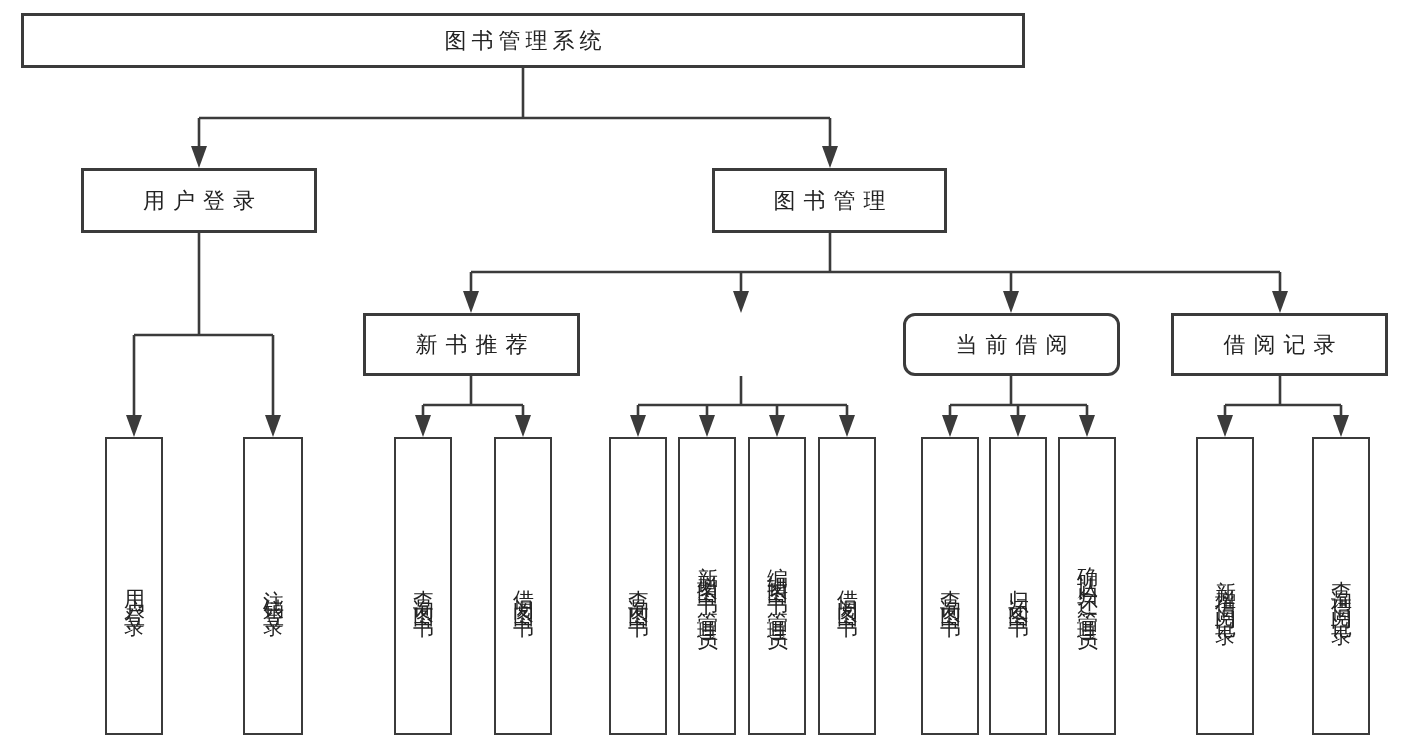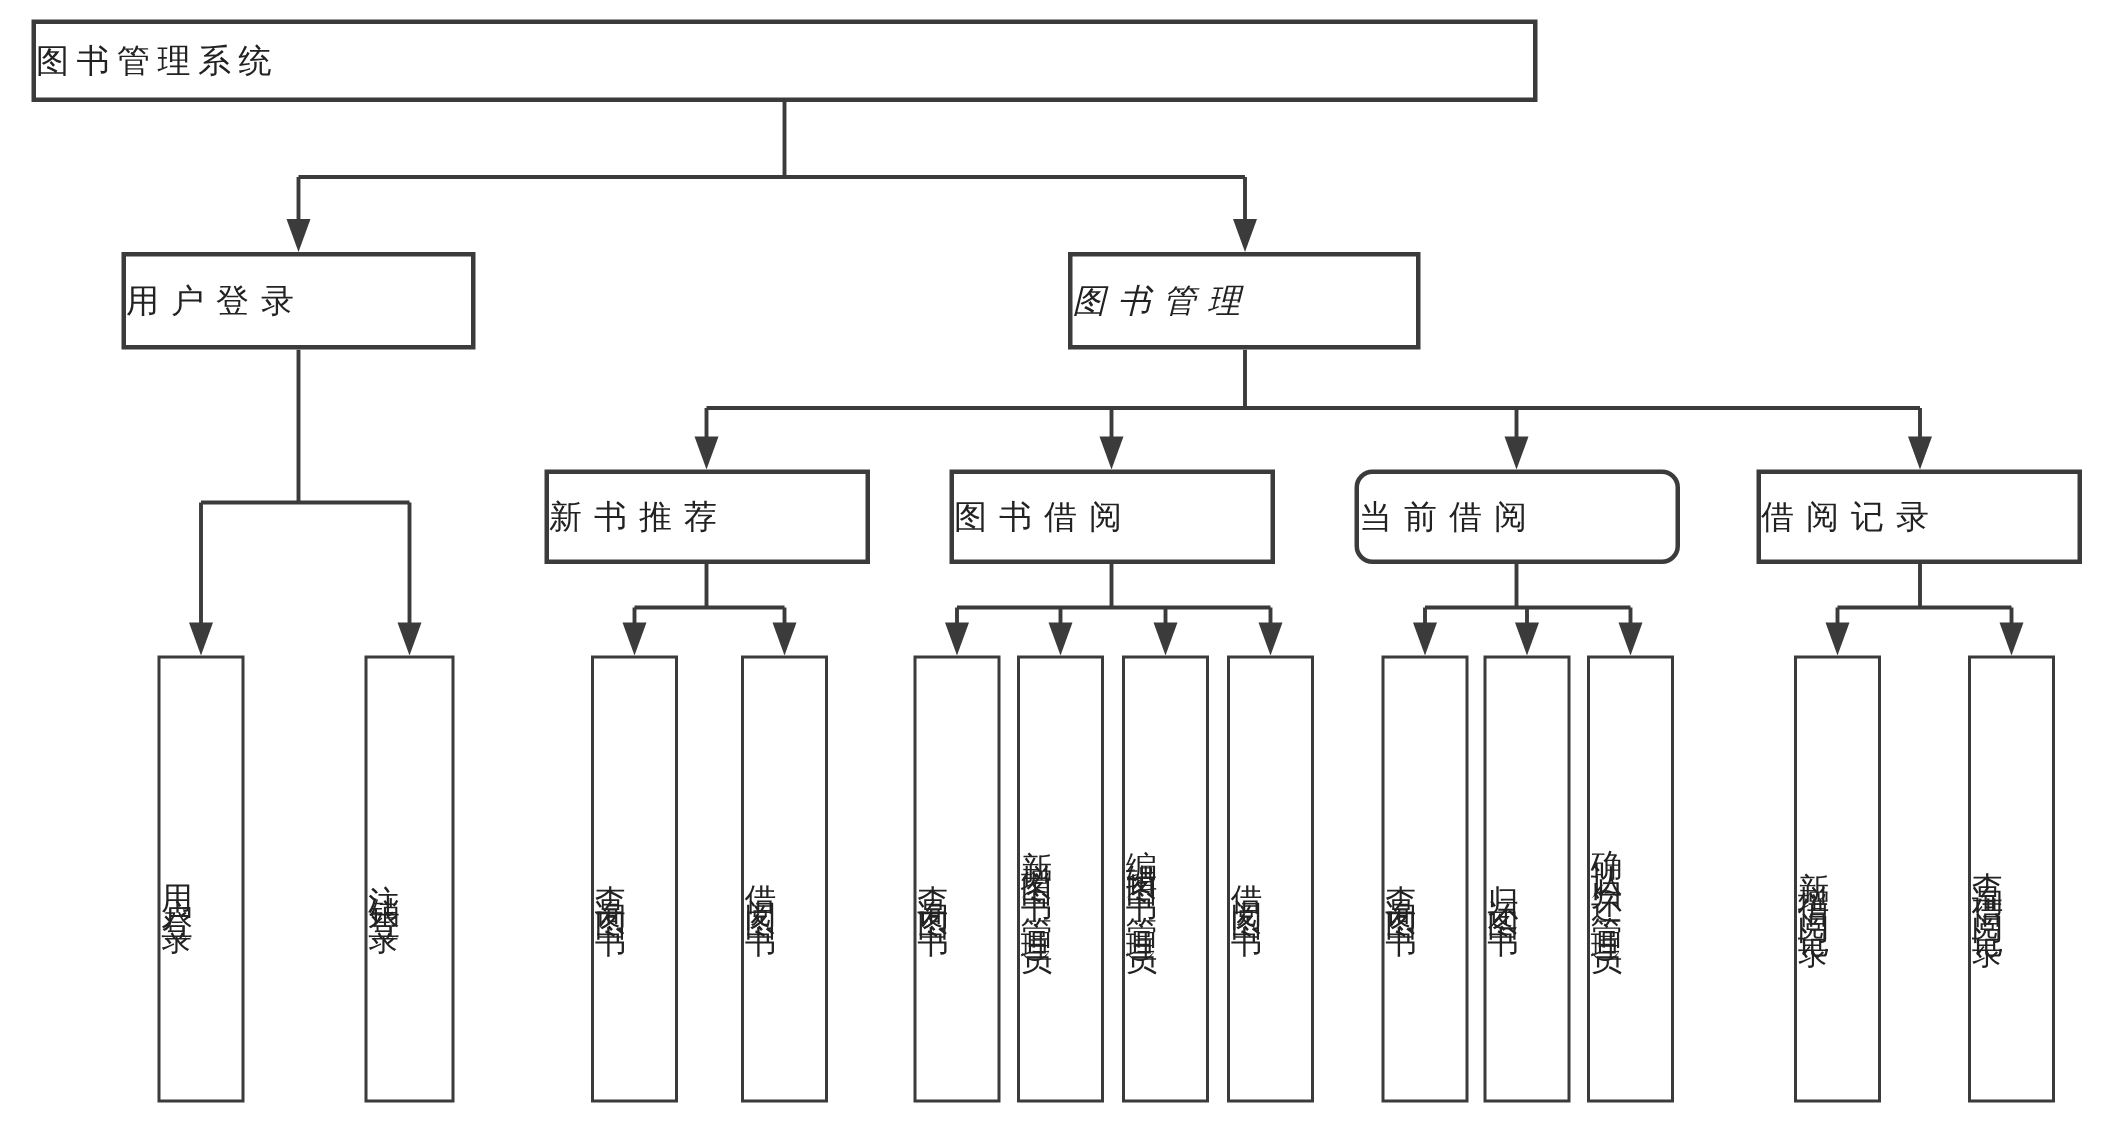--- a/index.html
+++ b/index.html
@@ -36,20 +36,21 @@
     fill:var(--line);
     stroke:none;
   }
   .box{
     position:absolute;
     box-sizing:border-box;
     background:var(--box_background);
     border:3px solid var(--line);
     display:flex;
     align-items:center;
+    justify-content:center;
     color:var(--text);
   }
   .hbox .label{
     font-size:22px;
     letter-spacing:8px;
     margin-right:-8px;
     white-space:nowrap;
   }
   .rootbox .label{
     font-size:22px;
@@ -147,30 +148,27 @@
     </g>
   </svg>
 
   <div class="box rootbox" style="left:21px;top:13px;width:1004px;height:55px;">
     <span class="label">图书管理系统</span>
   </div>
 
   <div class="box hbox" style="left:81px;top:168px;width:236px;height:65px;">
     <span class="label">用户登录</span>
   </div>
-  <div class="box hbox" style="left:712px;top:168px;width:235px;height:65px;font-style:italic;">
+  <div class="box hbox" style="left:712px;top:168px;width:235px;height:65px;">
     <span class="label">图书管理</span>
   </div>
 
   <div class="box hbox" style="left:363px;top:313px;width:217px;height:63px;">
     <span class="label">新书推荐</span>
   </div>
-  <div class="box hbox" style="left:633px;top:313px;width:217px;height:63px;">
-    <span class="label">图书借阅</span>
-  </div>
   <div class="box hbox" style="left:903px;top:313px;width:217px;height:63px;border-radius:12px;">
     <span class="label">当前借阅</span>
   </div>
   <div class="box hbox" style="left:1171px;top:313px;width:217px;height:63px;">
     <span class="label">借阅记录</span>
   </div>
 
   <div class="box vbox" style="left:105px;top:437px;width:58px;height:298px;">
     <span class="label">用户登录</span>
   </div>

